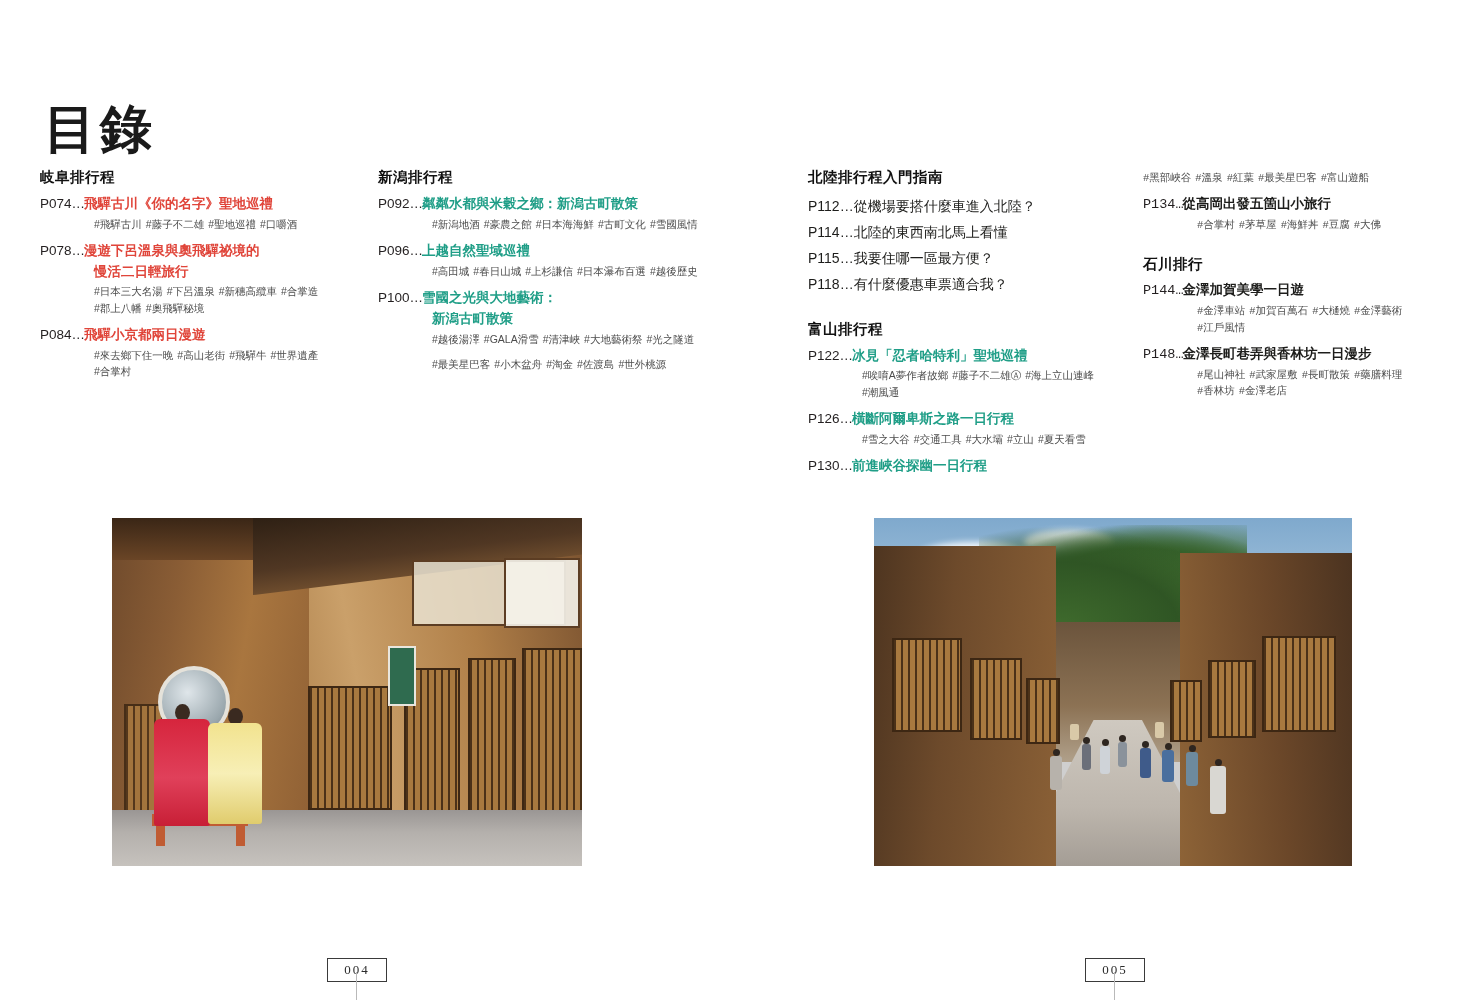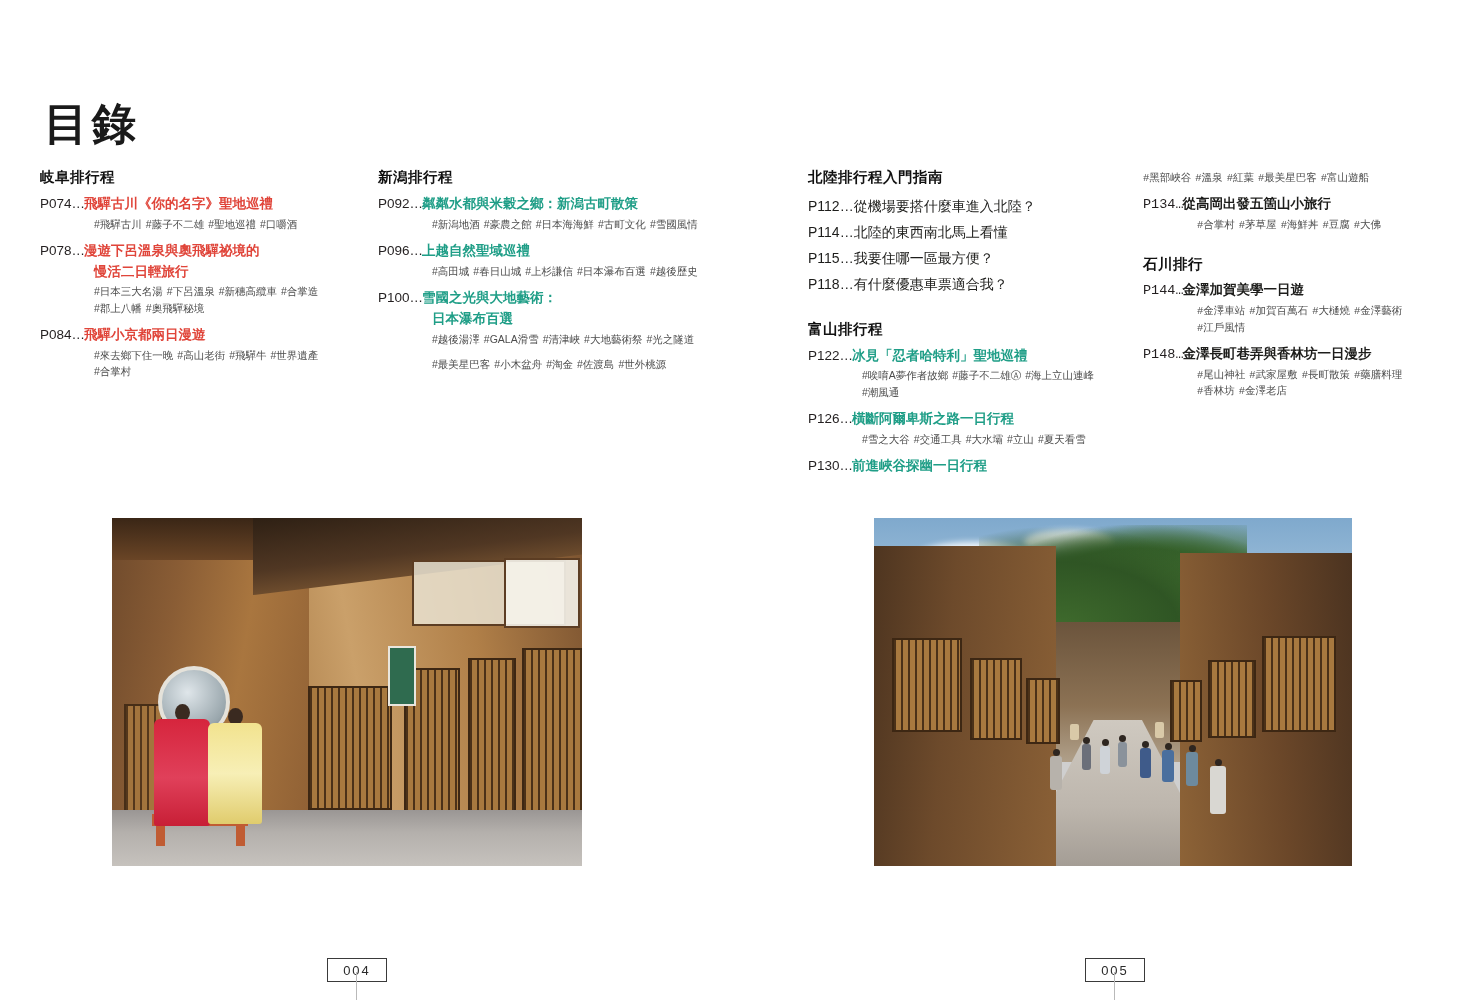--- a/index.html
+++ b/index.html
@@ -17,21 +17,21 @@
   }
   .page {
     position: absolute;
     inset: 0;
   }
   
   .toc-title {
     position: absolute;
     left: 44px;
     top: 95px;
-    font-size: 44px;
+    font-size: 52px;
     font-weight: bold;
     letter-spacing: 4px;
     color: #1a1a1a;
     font-family: "DejaVu Sans", "Liberation Sans", sans-serif;
   }
   
   .col {
     position: absolute;
     top: 168px;
   }
@@ -223,21 +223,21 @@
     position: absolute;
     width: 58px;
     height: 22px;
     border: 1px solid #3a3a3a;
     font-size: 13px;
     letter-spacing: 2px;
     color: #2b2b2b;
     display: flex;
     align-items: center;
     justify-content: center;
-    font-family: Liberation Sans, sans-serif;
+    font-family: Liberation Serif, serif;
   }
   .pagenum.left  { left: 327px;  top: 958px; }
   .pagenum.right { left: 1085px; top: 958px; }
   .crop-mark {
     position: absolute;
     width: 1px;
     height: 28px;
     background: #b9b9b9;
     top: 972px;
   }
@@ -309,21 +309,21 @@
       <div class="tags">
         <span>#高田城</span><span>#春日山城</span><span>#上杉謙信</span><span>#日本瀑布百選</span><span>#越後歷史</span>
       </div>
     </div>
 
     <div class="entry">
       <div class="line">
         <span class="pnum">P100</span><span class="dots">…</span><span class="etitle green">雪國之光與大地藝術：</span>
       </div>
       <div class="line cont">
-        <span class="etitle green">日本瀑布百選</span>
+        <span class="etitle green">新潟古町散策</span>
       </div>
       <div class="tags">
         <span>#越後湯澤</span><span>#GALA滑雪</span><span>#清津峽</span><span>#大地藝術祭</span><span>#光之隧道</span>
       </div>
     </div>
 
     <div class="entry">
       <div class="tags">
         <span>#最美星巴客</span><span>#小木盆舟</span><span>#淘金</span><span>#佐渡島</span><span>#世外桃源</span>
       </div>

